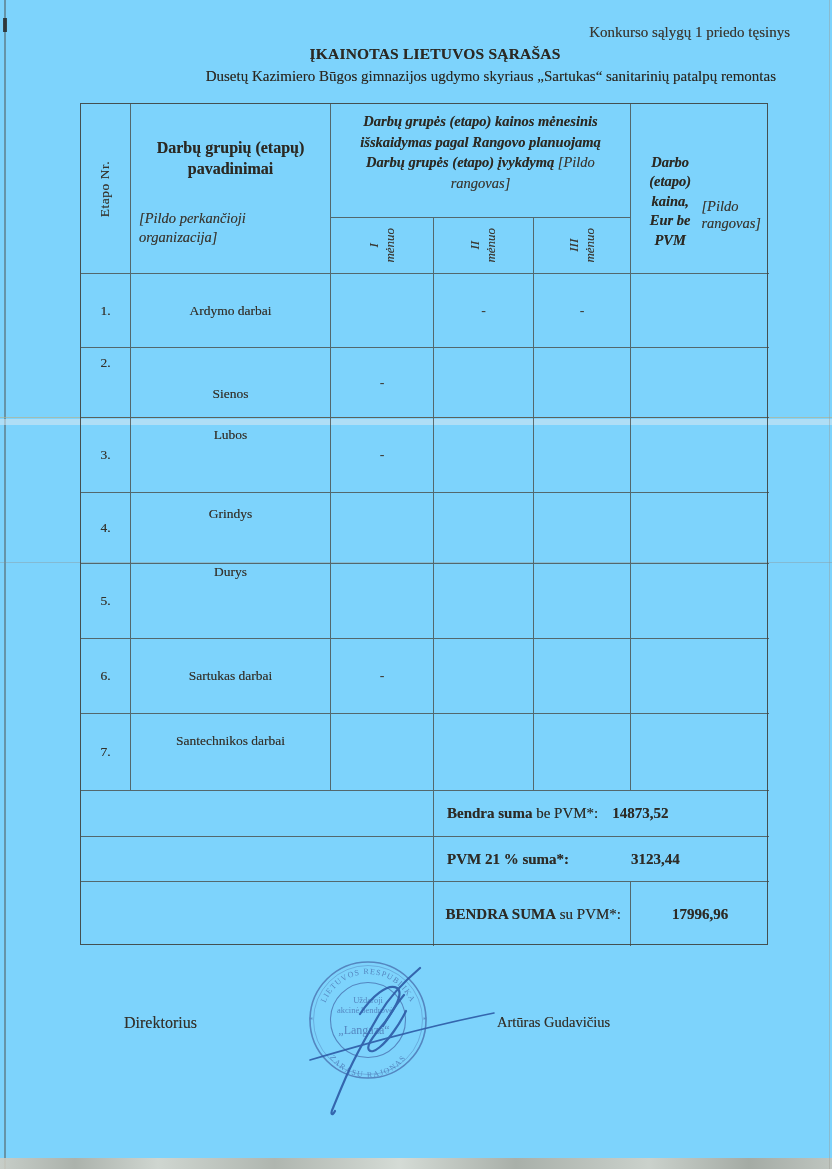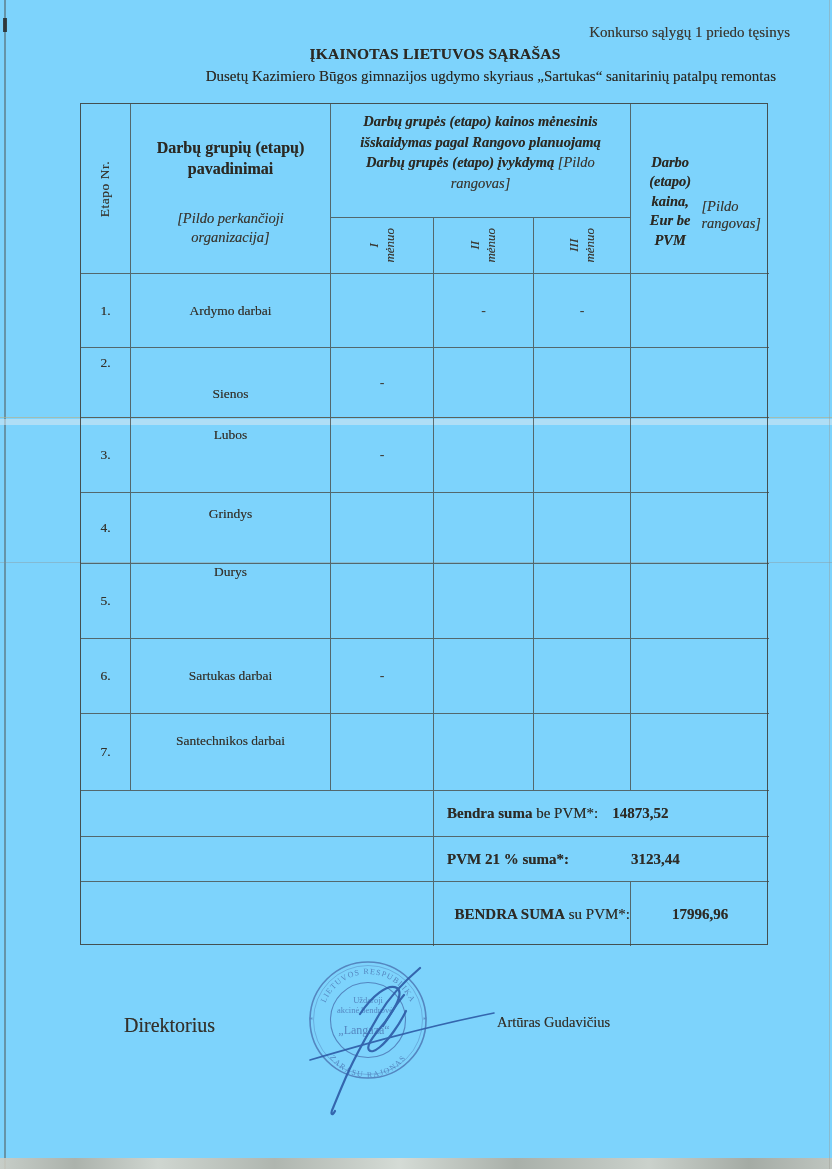--- a/index.html
+++ b/index.html
@@ -45,21 +45,21 @@
   }
   .cell.lc{border-right:none;}
   .cell.lr{border-bottom:none;}
 
   .vtext{transform:rotate(-90deg);white-space:nowrap;text-align:center;}
   .etapo-label{font-size:13.5px;letter-spacing:.5px;color:#35332d;}
   .month-block{transform:rotate(-90deg);font-style:italic;font-size:13px;text-align:center;line-height:1.25;color:#3a3832;}
 
   .hdr-pavad{flex-direction:column;padding:14px 8px 6px;}
   .hdr-pavad .strong{font-weight:bold;font-size:16px;text-align:center;line-height:1.3;color:#2b2923;}
-  .hdr-pavad .note{font-style:italic;font-size:14.5px;text-align:center;margin-top:30px;line-height:1.3;color:#3a3832;}
+  .hdr-pavad .note{font-style:italic;font-size:14.5px;text-align:left;margin-top:30px;line-height:1.3;color:#3a3832;}
   .hdr-group{flex-direction:column;justify-content:flex-start;padding:7px 12px;font-size:14.5px;font-style:italic;text-align:center;line-height:1.42;}
   .hdr-group .strong{font-weight:bold;color:#2b2923;}
   .hdr-group .note{color:#3a3832;}
   .hdr-kaina{flex-direction:row;justify-content:flex-start;padding:32px 8px 6px;}
   .hdr-kaina .strong{font-weight:bold;font-style:italic;font-size:14.5px;text-align:center;line-height:1.35;color:#2b2923;}
   .hdr-kaina .note{font-style:italic;font-size:14.5px;margin-top:26px;color:#3a3832;}
 
   .cell.nr{font-size:13.5px;color:#34322c;}
   .cell.name{font-size:13.5px;color:#34322c;text-align:center;}
   .cell.mark{font-size:14px;color:#3f3d37;}
@@ -70,26 +70,26 @@
   .name.r3{align-items:flex-start;padding-top:9px;}
   .name.r4{align-items:flex-start;padding-top:13px;}
   .name.r5{align-items:flex-start;}
   .name.r7{align-items:flex-start;padding-top:19px;}
 
   .sum-label{justify-content:flex-start;padding-left:13px;font-size:15px;color:#2d2b26;}
   .sum-label .strong{font-weight:bold;}
   .sum-label .val{font-weight:bold;}
   .gap-a{margin-left:14px;}
   .gap-b{margin-left:62px;}
-  .sum-label-right{flex-direction:column;align-items:flex-end;justify-content:center;font-size:15px;text-align:right;line-height:1.35;color:#2d2b26;}
+  .sum-label-right{flex-direction:column;align-items:flex-end;justify-content:center;padding-right:9px;font-size:15px;text-align:right;line-height:1.35;color:#2d2b26;}
   .sum-label-right .strong{font-weight:bold;}
   .sum-value{font-weight:bold;font-size:15px;color:#2d2b26;}
 
   
-  .footer-role{position:absolute;left:124px;top:1014px;font-size:20px;color:#33312b;}
+  .footer-role{position:absolute;left:124px;top:1014px;font-size:16px;color:#33312b;}
   .footer-name{position:absolute;left:497px;top:1014px;font-size:14.5px;color:#33312b;}
   .stamp-sig{position:absolute;left:288px;top:956px;width:225px;height:168px;}
 </style>
 </head>
 <body>
 
 <div class="page">
 
   <div class="scan-left-edge"></div>
   <div class="scan-left-blob"></div>

